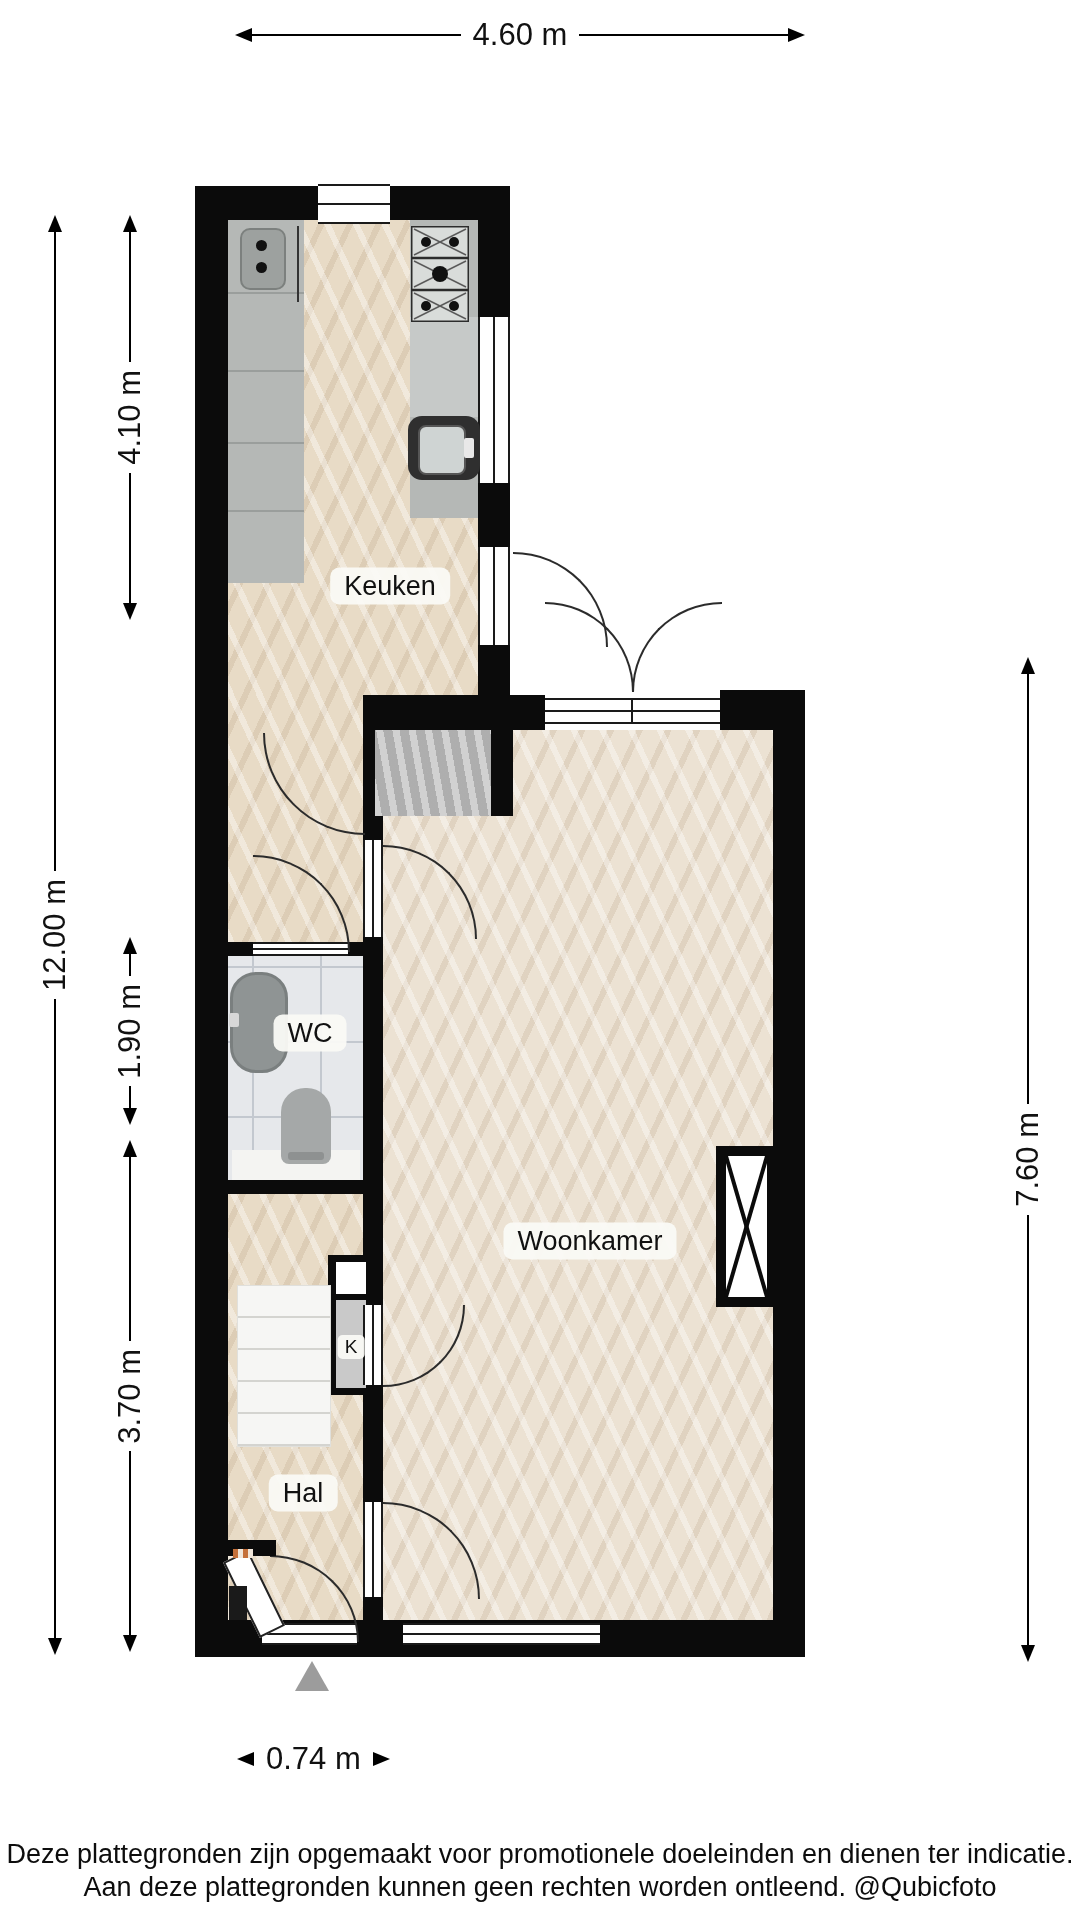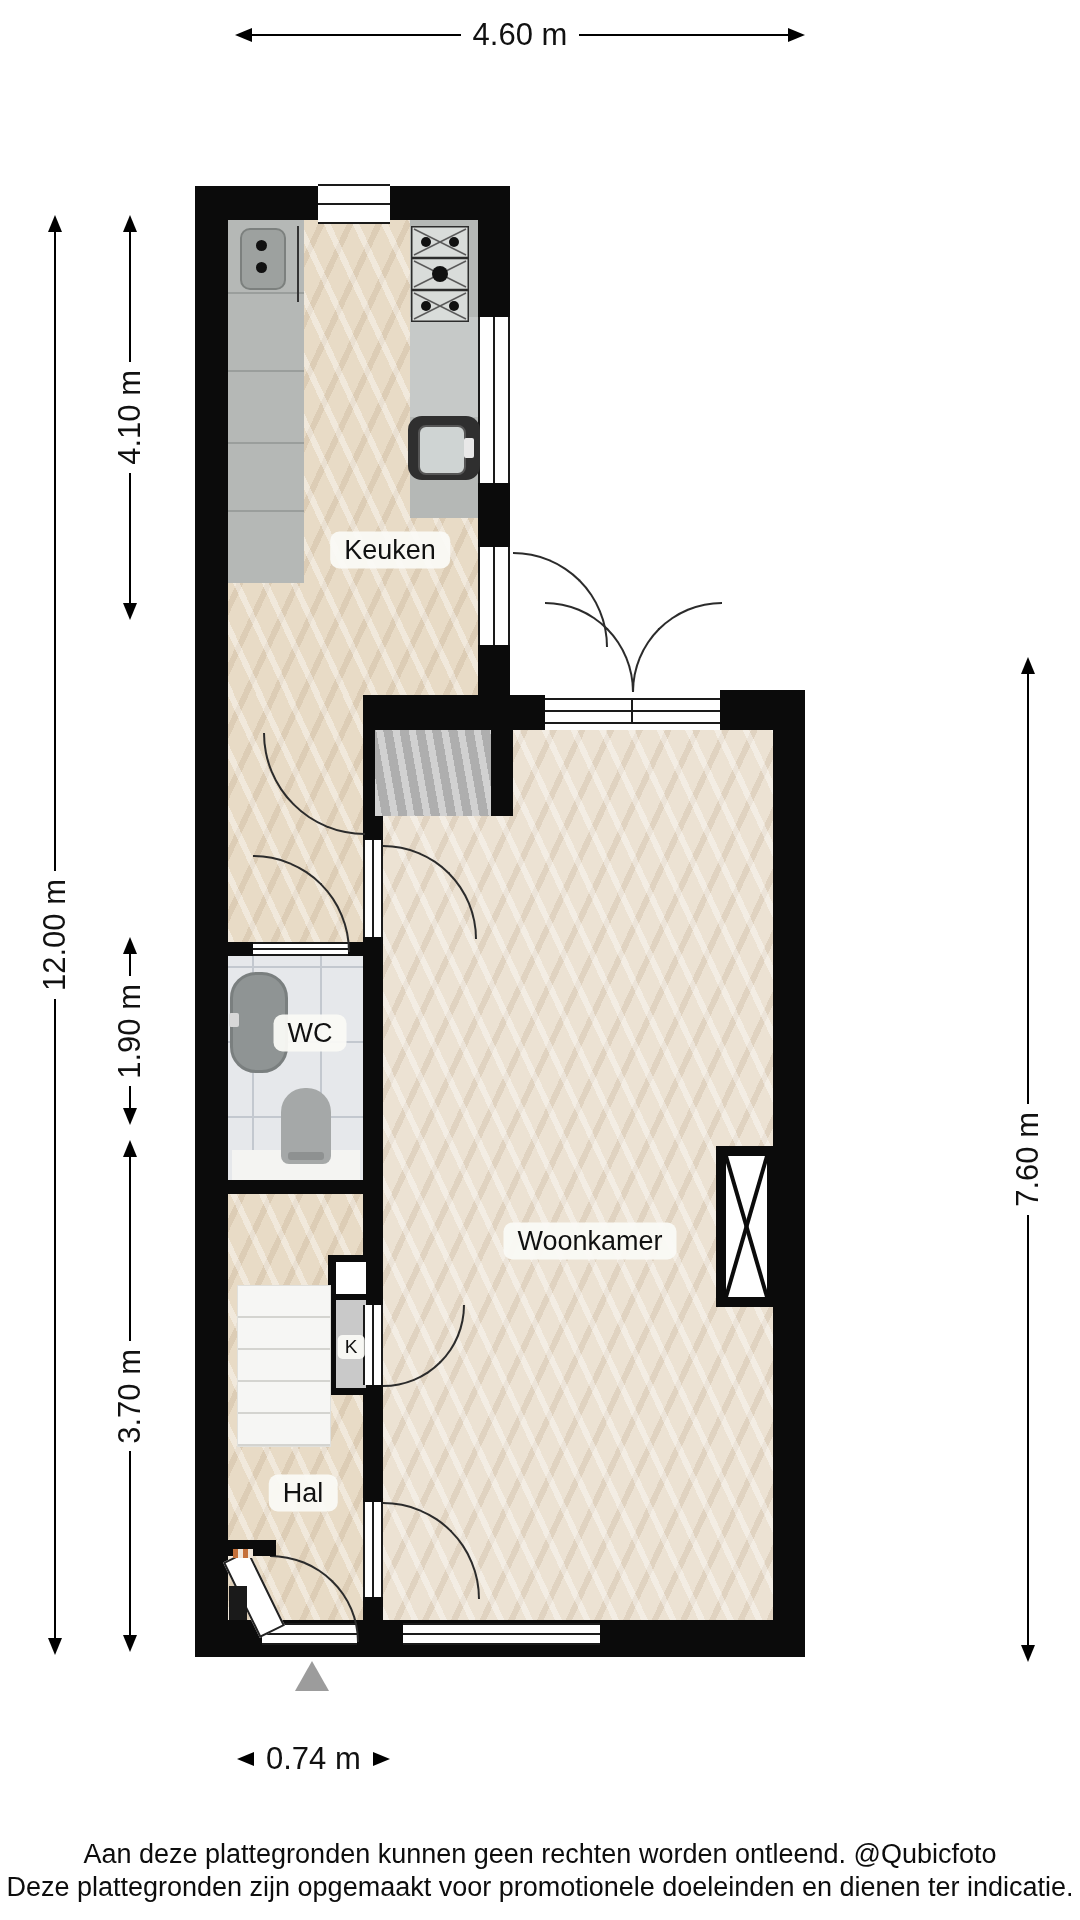--- a/index.html
+++ b/index.html
@@ -175,21 +175,21 @@
     <div class="abs" style="left:-4px;top:38px;width:10px;height:14px;background:#d8d8d8;border-radius:2px;"></div>
   </div>
   <div class="abs" style="left:232px;top:1150px;width:128px;height:30px;background:#f4f4f2;"></div>
   <div class="abs" style="left:281px;top:1088px;width:50px;height:76px;background:#a5a8a8;border-radius:24px 24px 8px 8px;">
     <div class="abs" style="left:7px;top:64px;width:36px;height:8px;background:#8e9191;border-radius:3px;"></div>
   </div>
 
   <div class="stairs" style="left:237px;top:1285px;width:92px;height:160px;"></div>
   <div class="triangle" style="left:295px;top:1661px;"></div>
 
-  <div class="room-label" style="left:390px;top:550px;">Keuken</div>
+  <div class="room-label" style="left:390px;top:586px;">Keuken</div>
   <div class="room-label" style="left:310px;top:1033px;">WC</div>
   <div class="room-label" style="left:590px;top:1241px;">Woonkamer</div>
   <div class="room-label" style="left:303px;top:1493px;">Hal</div>
   <div class="room-label small" style="left:351px;top:1347px;">K</div>
 
   <div class="dim-h" style="left:235px;top:18px;width:570px;height:34px;">
     <span class="arr arr-left"></span>
     <span class="hline"></span>
     <span class="dlabel-h">4.60 m</span>
     <span class="hline"></span>
@@ -234,17 +234,17 @@
 
   <div class="dim-h" style="left:237px;top:1742px;width:125px;height:34px;">
     <span class="arr arr-left"></span>
     <span class="hline"></span>
     <span class="dlabel-h">0.74 m</span>
     <span class="hline"></span>
     <span class="arr arr-right"></span>
   </div>
 
   <div class="footer" style="top:1838px;">
+    <div>Deze plattegronden zijn opgemaakt voor promotionele doeleinden en dienen ter indicatie.</div>
     <div>Aan deze plattegronden kunnen geen rechten worden ontleend. @Qubicfoto</div>
-    <div>Deze plattegronden zijn opgemaakt voor promotionele doeleinden en dienen ter indicatie.</div>
   </div>
 
 </div>
 
 </body></html>

